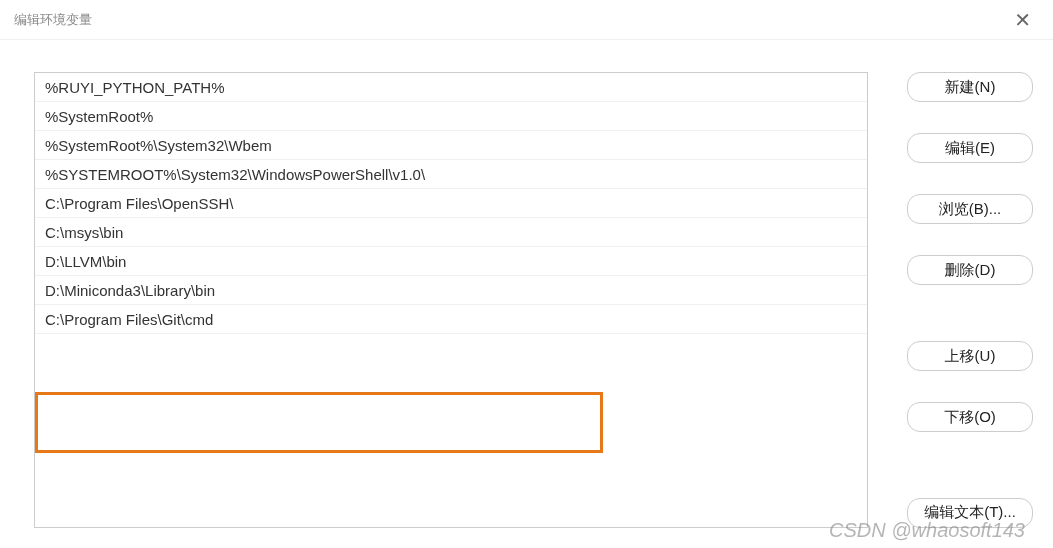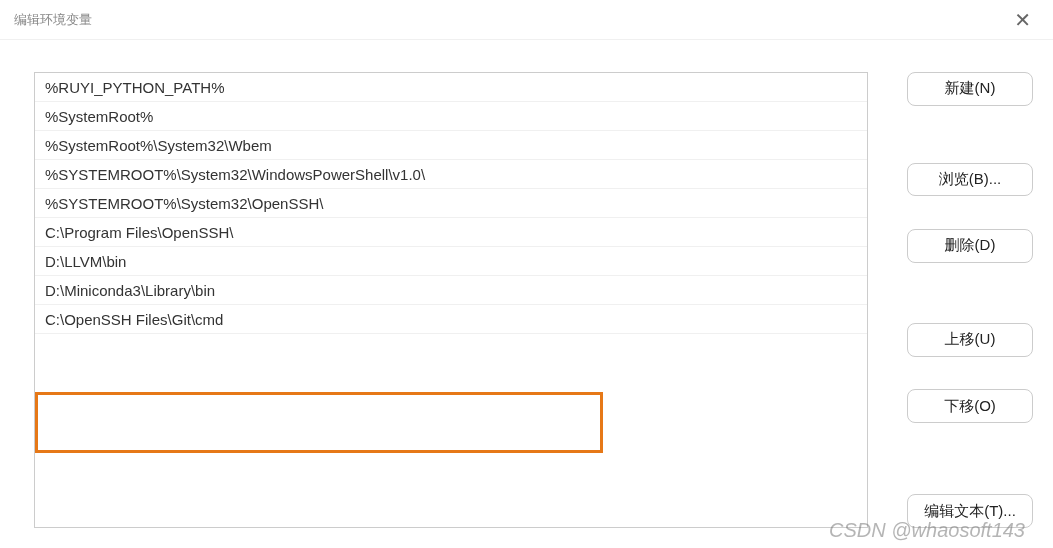--- a/index.html
+++ b/index.html
@@ -74,21 +74,21 @@
       gap: 8px;
     }
     .win-btn {
       height: 36px;
       border: 1px solid #cccccc;
       background: #ffffff;
       font-size: 15px;
       color: #222;
       cursor: pointer;
       font-family: inherit;
-      border-radius: 8px;
+      border-radius: 13px;
     }
     .gap-small { height: 18px; }
     .gap-med { height: 48px; }
     .gap-large { height: 60px; }
     .watermark {
       position: absolute;
       bottom: 6px;
       right: 28px;
       color: rgba(120,120,120,0.55);
       font-size: 20px;
@@ -104,31 +104,32 @@
   <span class="close-btn">✕</span>
 </div>
 
 <div class="content">
 
   <div class="list-container">
     <div class="path-row">%RUYI_PYTHON_PATH%</div>
     <div class="path-row">%SystemRoot%</div>
     <div class="path-row">%SystemRoot%\System32\Wbem</div>
     <div class="path-row">%SYSTEMROOT%\System32\WindowsPowerShell\v1.0\</div>
-    <div class="path-row">%SYSTEMROOT%\System32\OpenSSH\</div>
     <div class="path-row">C:\Program Files\OpenSSH\</div>
+    <div class="path-row">C:\msys\bin</div>
     <div class="path-row">D:\LLVM\bin</div>
     <div class="path-row">D:\Miniconda3\Library\bin</div>
-    <div class="path-row">C:\OpenSSH Files\Git\cmd</div>
+    <div class="path-row">C:\Program Files\Git\cmd</div>
     <div class="highlight-box"></div>
   </div>
 
   <div class="button-col">
     <button class="win-btn">新建(N)</button>
     <div class="gap-small"></div>
+    <button class="win-btn">编辑(E)</button>
     <div class="gap-small"></div>
     <button class="win-btn">浏览(B)...</button>
     <div class="gap-small"></div>
     <button class="win-btn">删除(D)</button>
     <div class="gap-med"></div>
     <button class="win-btn">上移(U)</button>
     <div class="gap-small"></div>
     <button class="win-btn">下移(O)</button>
     <div class="gap-large"></div>
     <button class="win-btn">编辑文本(T)...</button>

